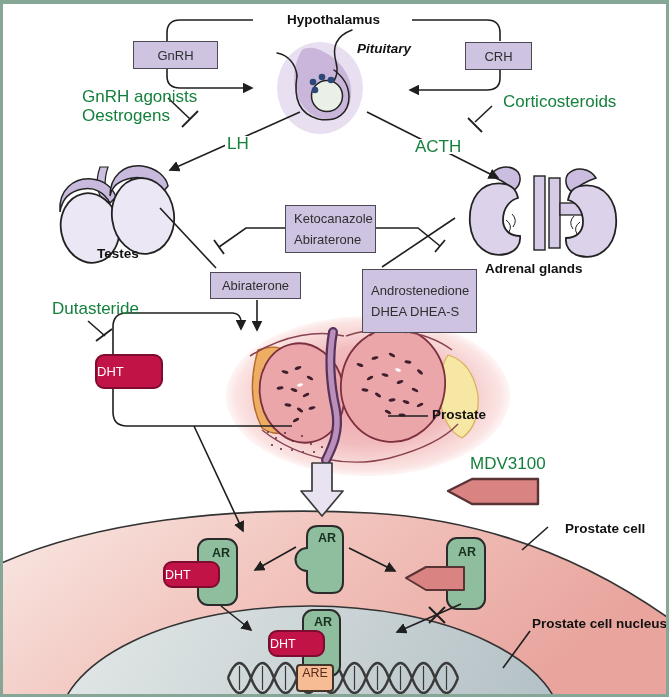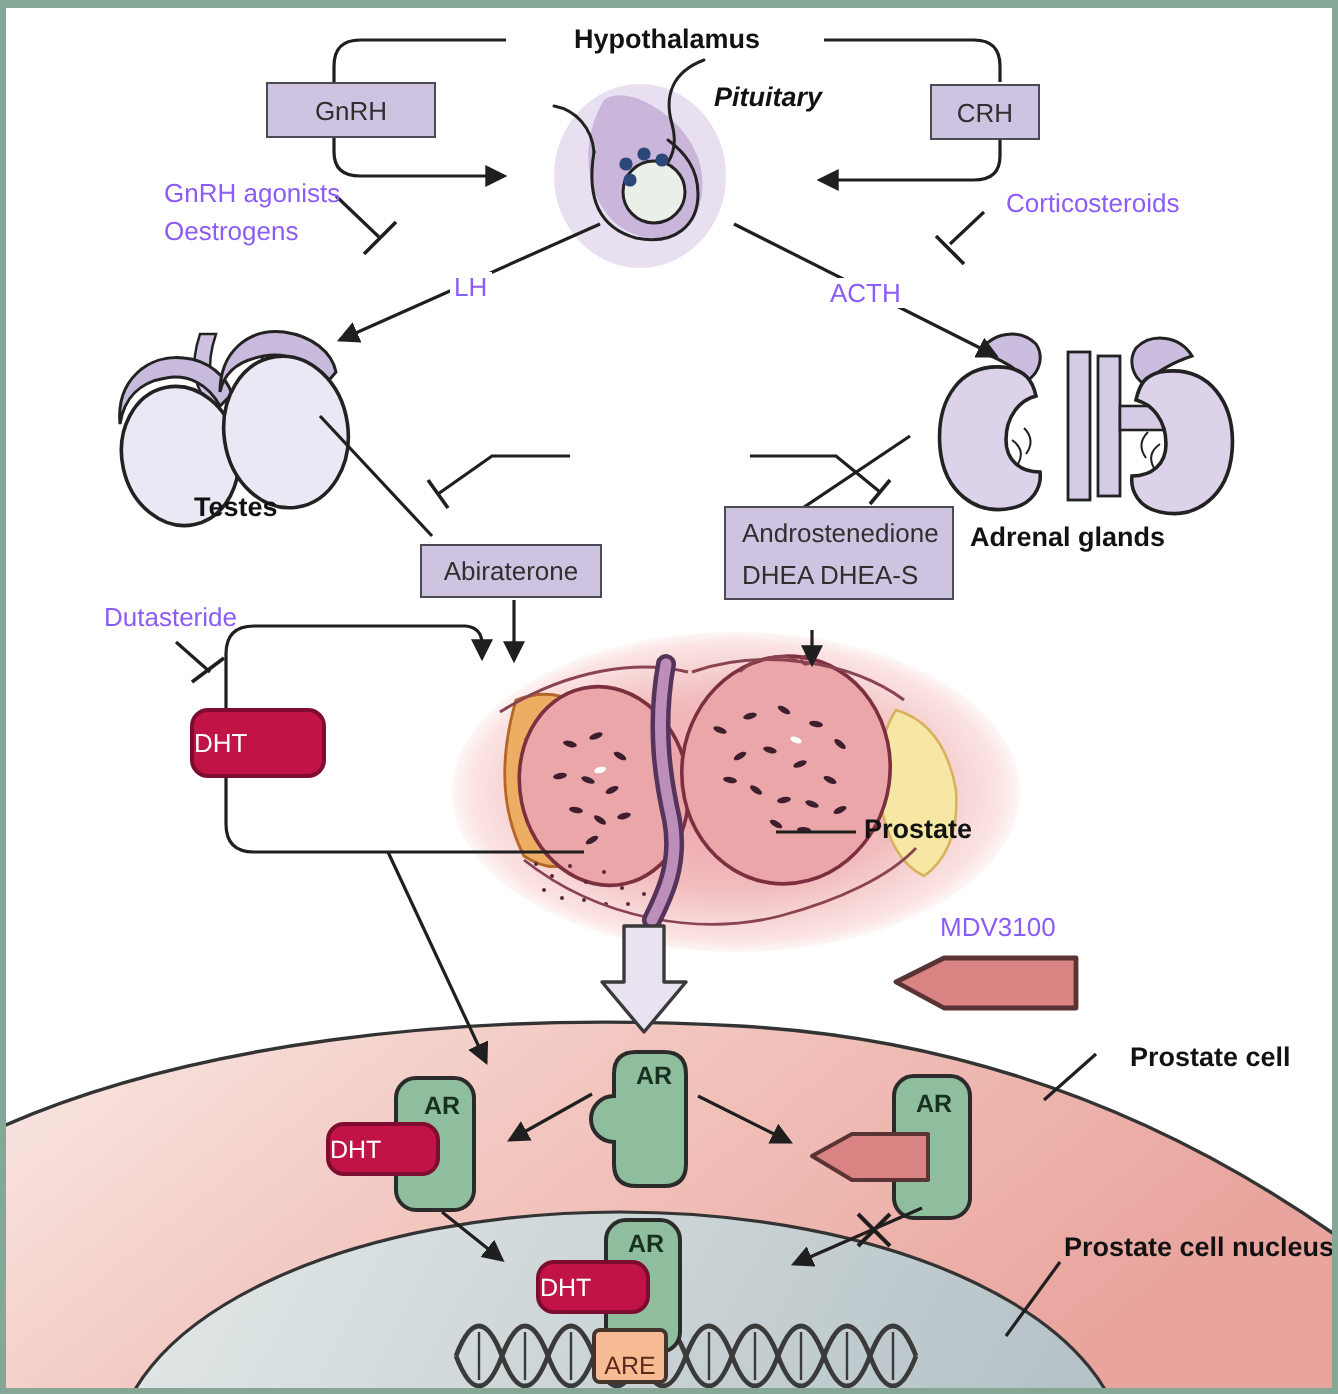--- a/index.html
+++ b/index.html
@@ -3,36 +3,36 @@
 <meta charset="utf-8">
 <style>
   html,body{margin:0;padding:0;background:#fff;}
   .canvas{
     position:relative;width:669px;height:697px;overflow:hidden;background:#fff;
     font-family:"Liberation Sans",sans-serif;box-sizing:border-box;
     border:3px solid #86a795;border-top:4px solid #86a795;
   }
   .canvas::before{content:"";position:absolute;left:-3px;top:-4px;width:669px;height:2px;background:#20281f;z-index:9;}
   svg.layer{position:absolute;left:-3px;top:-4px;width:669px;height:697px;z-index:1;}
-  .lbl{position:absolute;z-index:3;font-size:13px;color:#8b5cf6;white-space:nowrap;line-height:15px;}
+  .lbl{position:absolute;z-index:3;font-size:17px;color:#15803d;white-space:nowrap;line-height:15px;}
   .lbl.b{font-weight:bold;font-size:13.5px;color:#121212;}
   .lbl.onwhite{background:#fff;padding:0 2px;}
   .pbox{
     position:absolute;z-index:3;background:#cec3e0;border:1.5px solid #4e4a55;
     display:flex;align-items:center;justify-content:center;
     font-size:13px;color:#2f2f2f;box-sizing:border-box;
   }
   .pbox.multi{flex-direction:column;align-items:flex-start;justify-content:center;padding-left:8px;line-height:21px;}
   .dht{
     position:absolute;z-index:4;background:#c11346;border:2px solid #7e0c30;border-radius:9px;
     color:#fff;font-size:13px;font-weight:500;display:flex;align-items:center;justify-content:flex-start;box-sizing:border-box;
   }
   .are{
     position:absolute;z-index:4;background:#f8bc95;border:2px solid#43342c;border-radius:4px;
-    color:#5a2a1d;font-size:12.5px;font-weight:500;display:flex;align-items:flex-end;justify-content:center;box-sizing:border-box;
+    color:#5a2a1d;font-size:12.5px;font-weight:500;display:flex;align-items:flex-start;justify-content:center;box-sizing:border-box;
   }
   .arlbl{position:absolute;z-index:4;font-size:12.5px;font-weight:600;color:#17301f;}
 </style>
 </head>
 <body>
 
 <div class="canvas">
 
   <svg class="layer" viewBox="0 0 669 697">
     <defs>
@@ -211,39 +211,43 @@
       <path d="M429,607 L445,623 M445,607 L429,623" stroke-width="2"></path>
     </g>
   </svg>
 
   <span class="lbl b" style="left:284px;top:8px;">Hypothalamus</span>
   <span class="lbl b" style="left:354px;top:37px;font-style:italic;">Pituitary</span>
 
   <div class="pbox" style="left:130px;top:37px;width:85px;height:28px;">
     <span>GnRH</span>
   </div>
-  <div class="pbox" style="left:462px;top:38px;width:55px;height:28px;">
+  <div class="pbox" style="left:462px;top:38px;width:67px;height:28px;">
     <span>CRH</span>
   </div>
 
   <span class="lbl" style="left:79px;top:85px;">GnRH agonists</span>
   <span class="lbl" style="left:79px;top:104px;">Oestrogens</span>
   <span class="lbl" style="left:500px;top:90px;">Corticosteroids</span>
 
   <span class="lbl onwhite" style="left:222px;top:132px;">LH</span>
   <span class="lbl onwhite" style="left:410px;top:135px;">ACTH</span>
 
   <span class="lbl b" style="left:94px;top:242px;">Testes</span>
   <span class="lbl b" style="left:482px;top:257px;">Adrenal glands</span>
 
+  <div class="pbox multi" style="left:282px;top:201px;width:91px;height:48px;">
+    <span>Ketocanazole</span>
+    <span>Abiraterone</span>
+  </div>
 
   <div class="pbox" style="left:207px;top:268px;width:91px;height:27px;">
     <span>Abiraterone</span>
   </div>
-  <div class="pbox multi" style="left:359px;top:249px;width:115px;height:47px;">
+  <div class="pbox multi" style="left:359px;top:265px;width:115px;height:64px;">
     <span>Androstenedione</span>
     <span>DHEA DHEA-S</span>
   </div>
 
   <span class="lbl" style="left:49px;top:297px;">Dutasteride</span>
 
   <div class="dht" style="left:92px;top:350px;width:68px;height:35px;">
     <span>DHT</span>
   </div>
 

